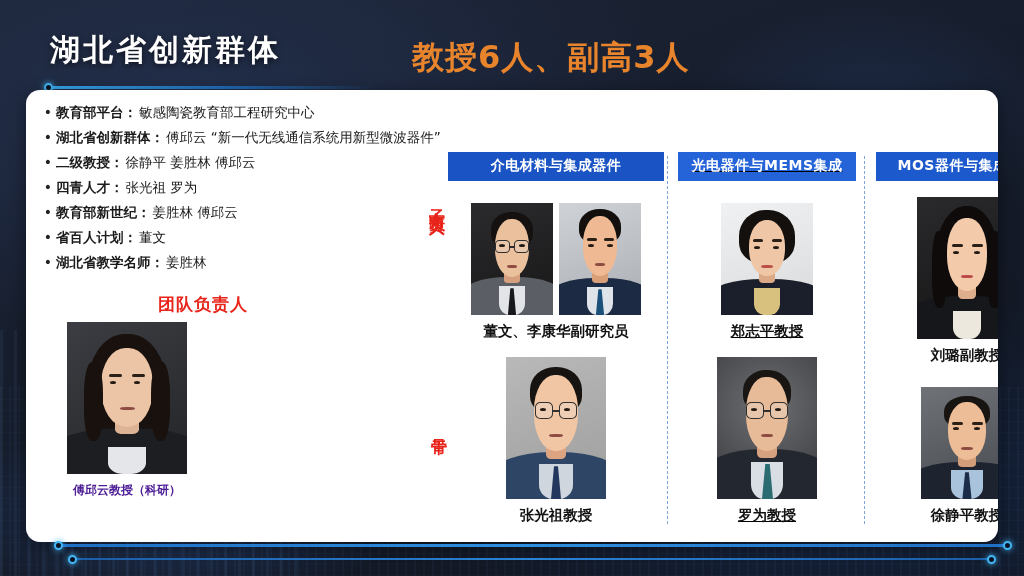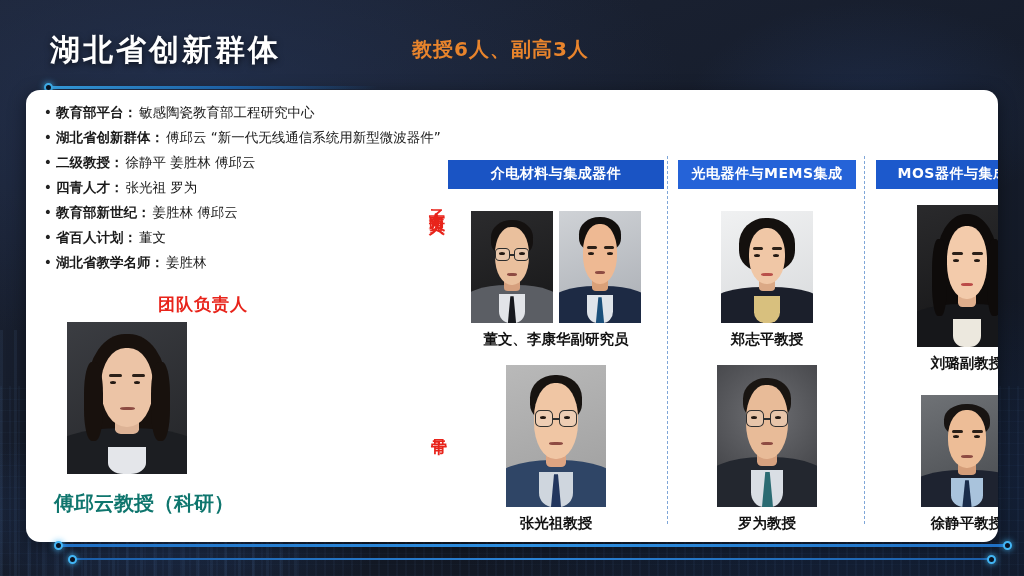--- a/index.html
+++ b/index.html
@@ -59,21 +59,21 @@
   
   #title {
     position:absolute; left:50px; top:30px;
     font-size:30px; font-weight:bold; color:#ffffff;
     letter-spacing:3px;
     font-family:"DejaVu Sans","Liberation Sans",sans-serif;
     text-shadow:0 2px 6px rgba(0,0,0,.65);
   }
   #subtitle {
     position:absolute; left:412px; top:36px;
-    font-size:20px; font-weight:bold; color:#e8842c;
+    font-size:32px; font-weight:bold; color:#e8842c;
     letter-spacing:1px;
     font-family:"DejaVu Sans","Liberation Sans",sans-serif;
   }
 
   
   #card {
     position:absolute; left:26px; top:90px; width:972px; height:452px;
     background:#ffffff; border-radius:14px;
     box-shadow:0 4px 18px rgba(0,0,0,.45);
     overflow:hidden;
@@ -97,36 +97,36 @@
   #leader-title {
     position:absolute; left:132px; top:203px;
     font-size:17px; font-weight:bold; color:#e8241b;
     font-family:"DejaVu Sans","Liberation Sans",sans-serif;
     letter-spacing:1px;
   }
   #leaders { position:absolute; left:28px; top:232px; display:flex; gap:24px; }
   .leader { width:146px; text-align:center; }
   .leader .ph { width:120px; height:152px; margin:0 auto; }
   .leader .nm {
-    margin-top:16px; font-size:20px; font-weight:bold; color:#0f766e;
+    margin-top:8px; font-size:12px; font-weight:bold; color:#4c1d95;
     font-family:"DejaVu Sans","Liberation Sans",sans-serif; white-space:nowrap;
   }
 
   
   #cols { position:absolute; left:398px; top:58px; right:8px; bottom:0; }
   .vsep {
     position:absolute; top:8px; bottom:18px; width:0;
     border-left:1.6px dashed #7fa6d8;
   }
   #vsep1 { left:243px; }
   #vsep2 { left:440px; }
 
-  .col { position:absolute; top:12px; }
+  .col { position:absolute; top:4px; }
   #col1 { left:24px; width:216px; }
-  #col2 { left:254px; width:178px; }
+  #col2 { left:254px; width:178px;text-decoration:underline; }
   #col3 { left:452px; width:182px; }
 
   .col-head {
     background:#1b58c8; color:#ffffff; text-align:center;
     font-size:14px; font-weight:bold; letter-spacing:.5px;
     padding:5px 4px 6px; white-space:nowrap;
     font-family:"DejaVu Sans","Liberation Sans",sans-serif;
   }
   #col1 .col-head { background:#1a54c4; }
   #col2 .col-head { background:#2563d8; }

